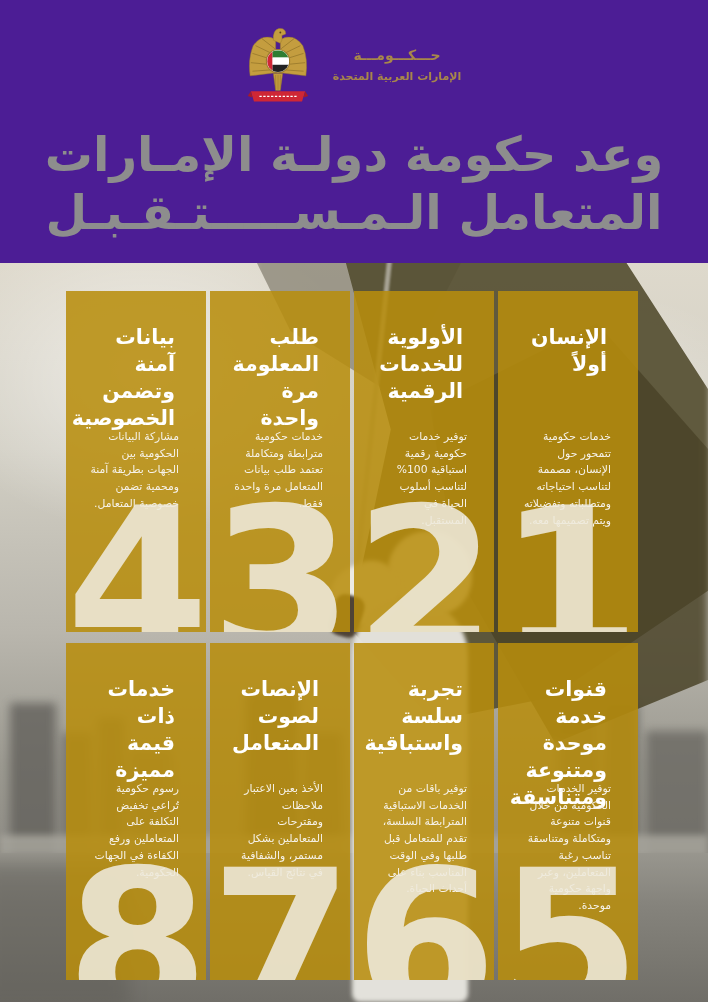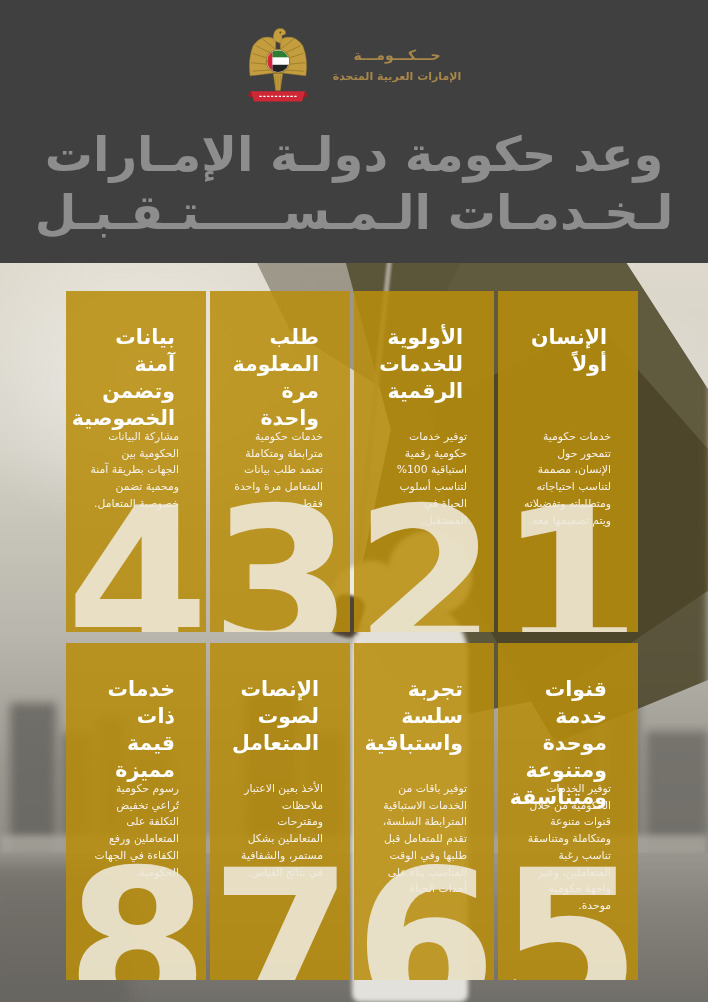--- a/index.html
+++ b/index.html
@@ -1,18 +1,18 @@
 <!DOCTYPE html>
 <html lang="ar" dir="rtl"><head>
 <meta charset="utf-8">
 <style>
   html,body{margin:0;padding:0;background:#e8e8e8;}
   .poster{
     position:relative;width:708px;height:1002px;margin:0 auto;
-    background:#404040;overflow:hidden;
+    background:#4c1d95;overflow:hidden;
     font-family:"DejaVu Sans",sans-serif;direction:rtl;
   }
   
   .header{position:relative;z-index:3;padding-top:26px;text-align:center;}
   .logo-row{display:flex;direction:ltr;justify-content:center;align-items:center;gap:24px;}
   .falcon{display:block;}
   .logo-text{text-align:center;color:#a8874a;direction:rtl;}
   .logo-line1{font-size:14px;font-weight:bold;letter-spacing:1px;margin-bottom:7px;}
   .logo-line2{font-size:11px;font-weight:bold;}
   .main-title{margin:22px 10px 0;font-weight:bold;color:#8d8d8d;font-size:48px;line-height:1.2;}
@@ -98,21 +98,21 @@
         <path d="M5 84 L1 90 L7 92 Z M75 84 L79 90 L73 92 Z" fill="#a81a26"></path>
         <path d="M16 90.5 L64 90.5" stroke="#ffffff" stroke-width="1.6" stroke-dasharray="3 2" fill="none"></path>
       </svg>
       <div class="logo-text">
         <div class="logo-line1">حـــكـــومـــة</div>
         <div class="logo-line2">الإمارات العربية المتحدة</div>
       </div>
     </div>
     <h1 class="main-title">
       <span>وعد حكومة دولـة الإمـارات</span>
-      <span>لـخـدمـات الـمـســـــتـقـبـل</span>
+      <span>المتعامل الـمـســـــتـقـبـل</span>
     </h1>
   </div>
 
   <div class="photo">
     <div class="cloud-a"></div>
     <div class="cloud-b"></div>
     <div class="bldg b1"></div>
     <div class="bldg b2"></div>
     <div class="bldg b3"></div>
     <div class="bldg b4"></div>

